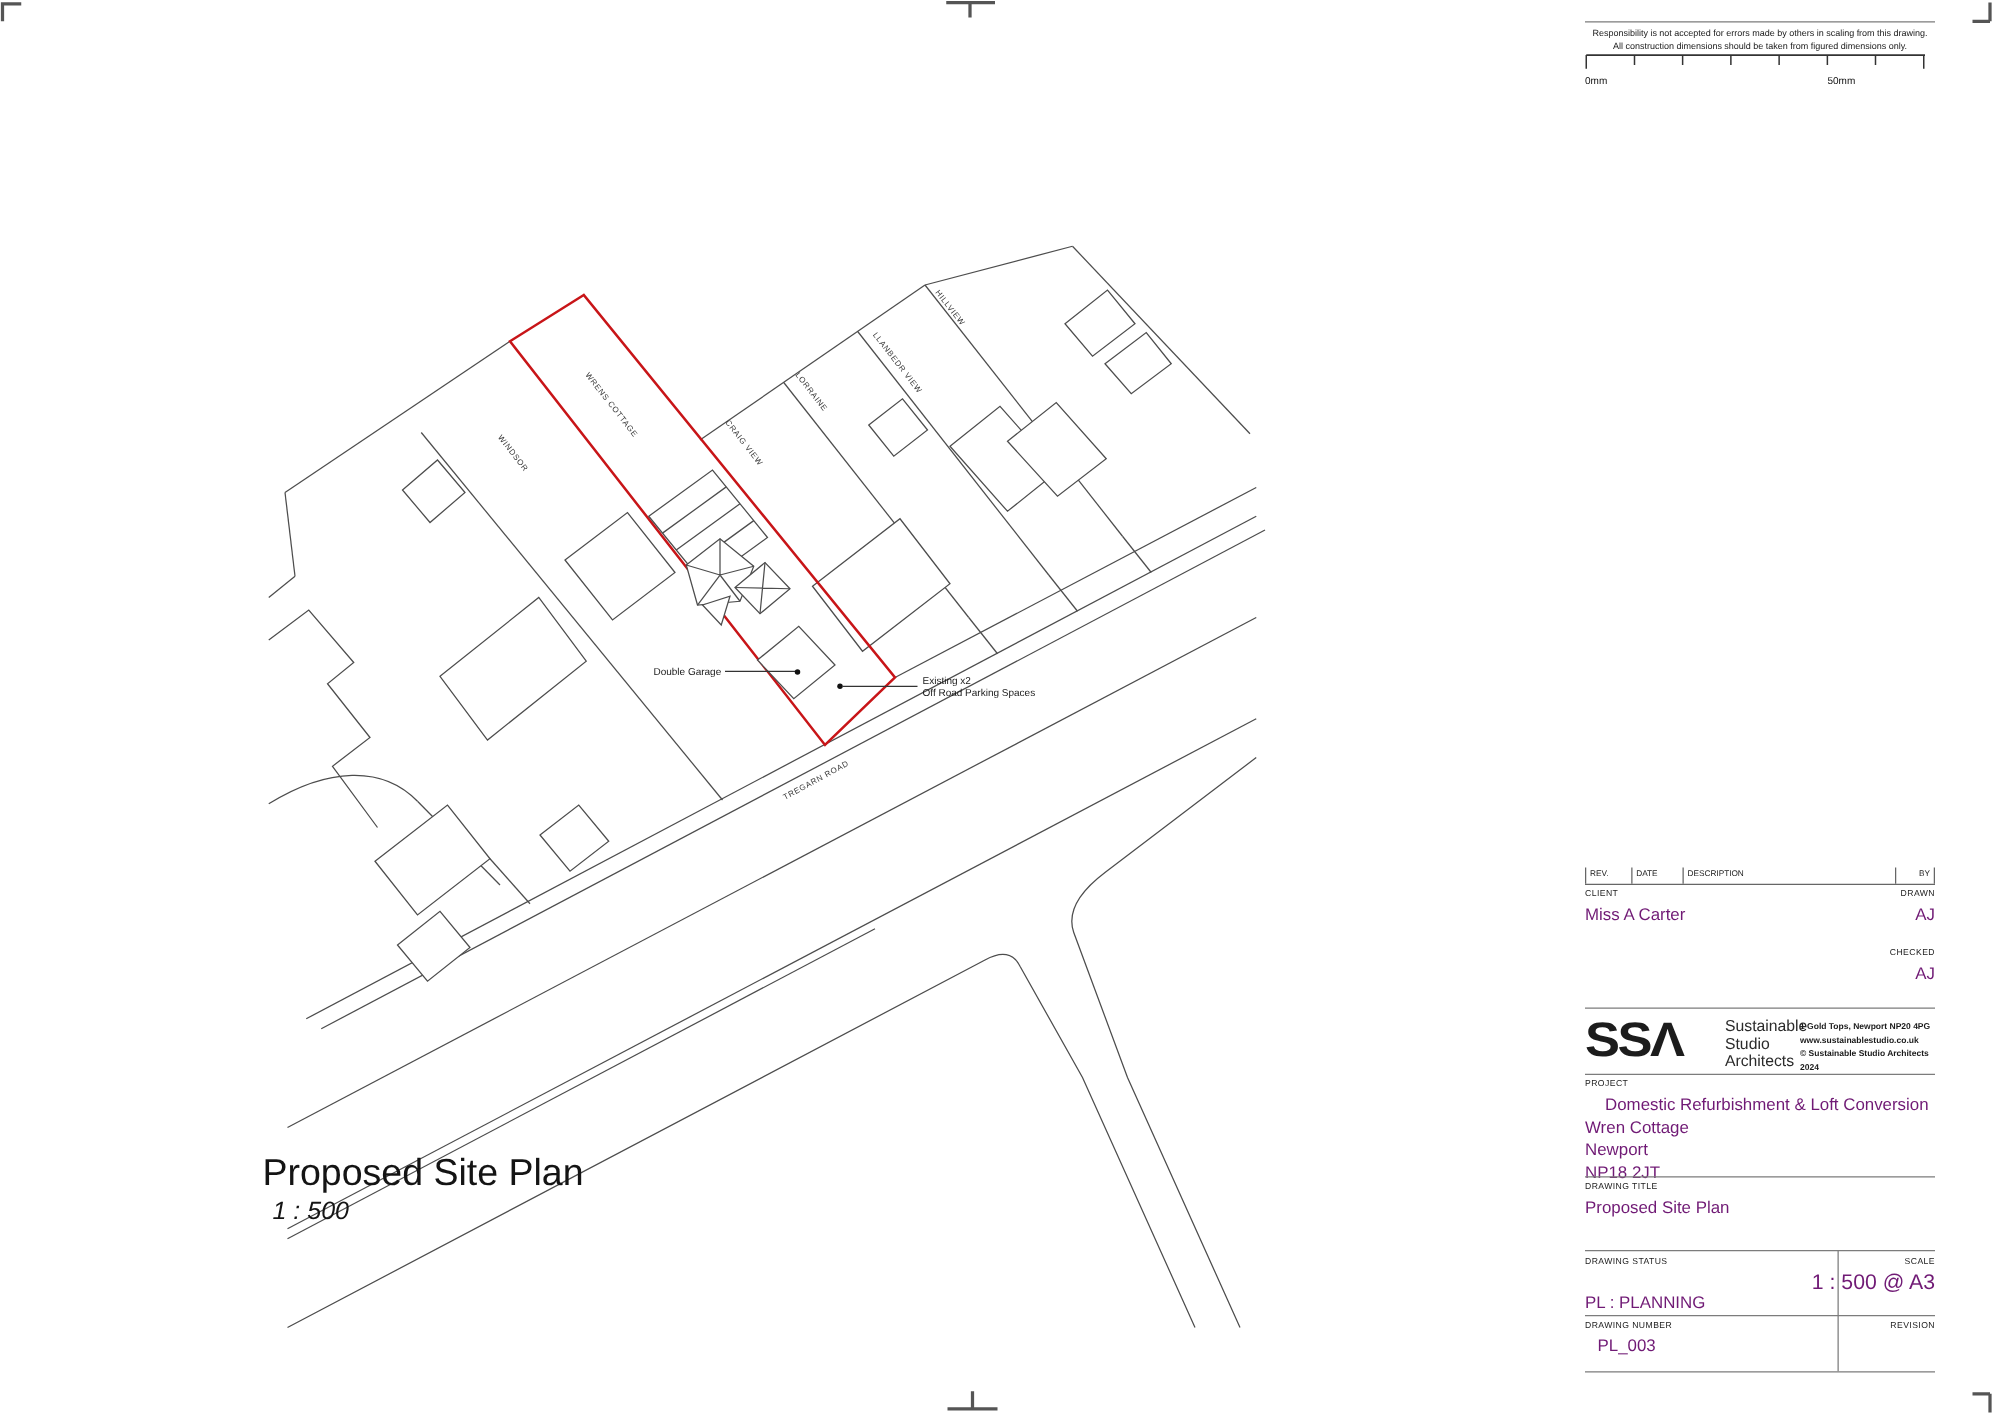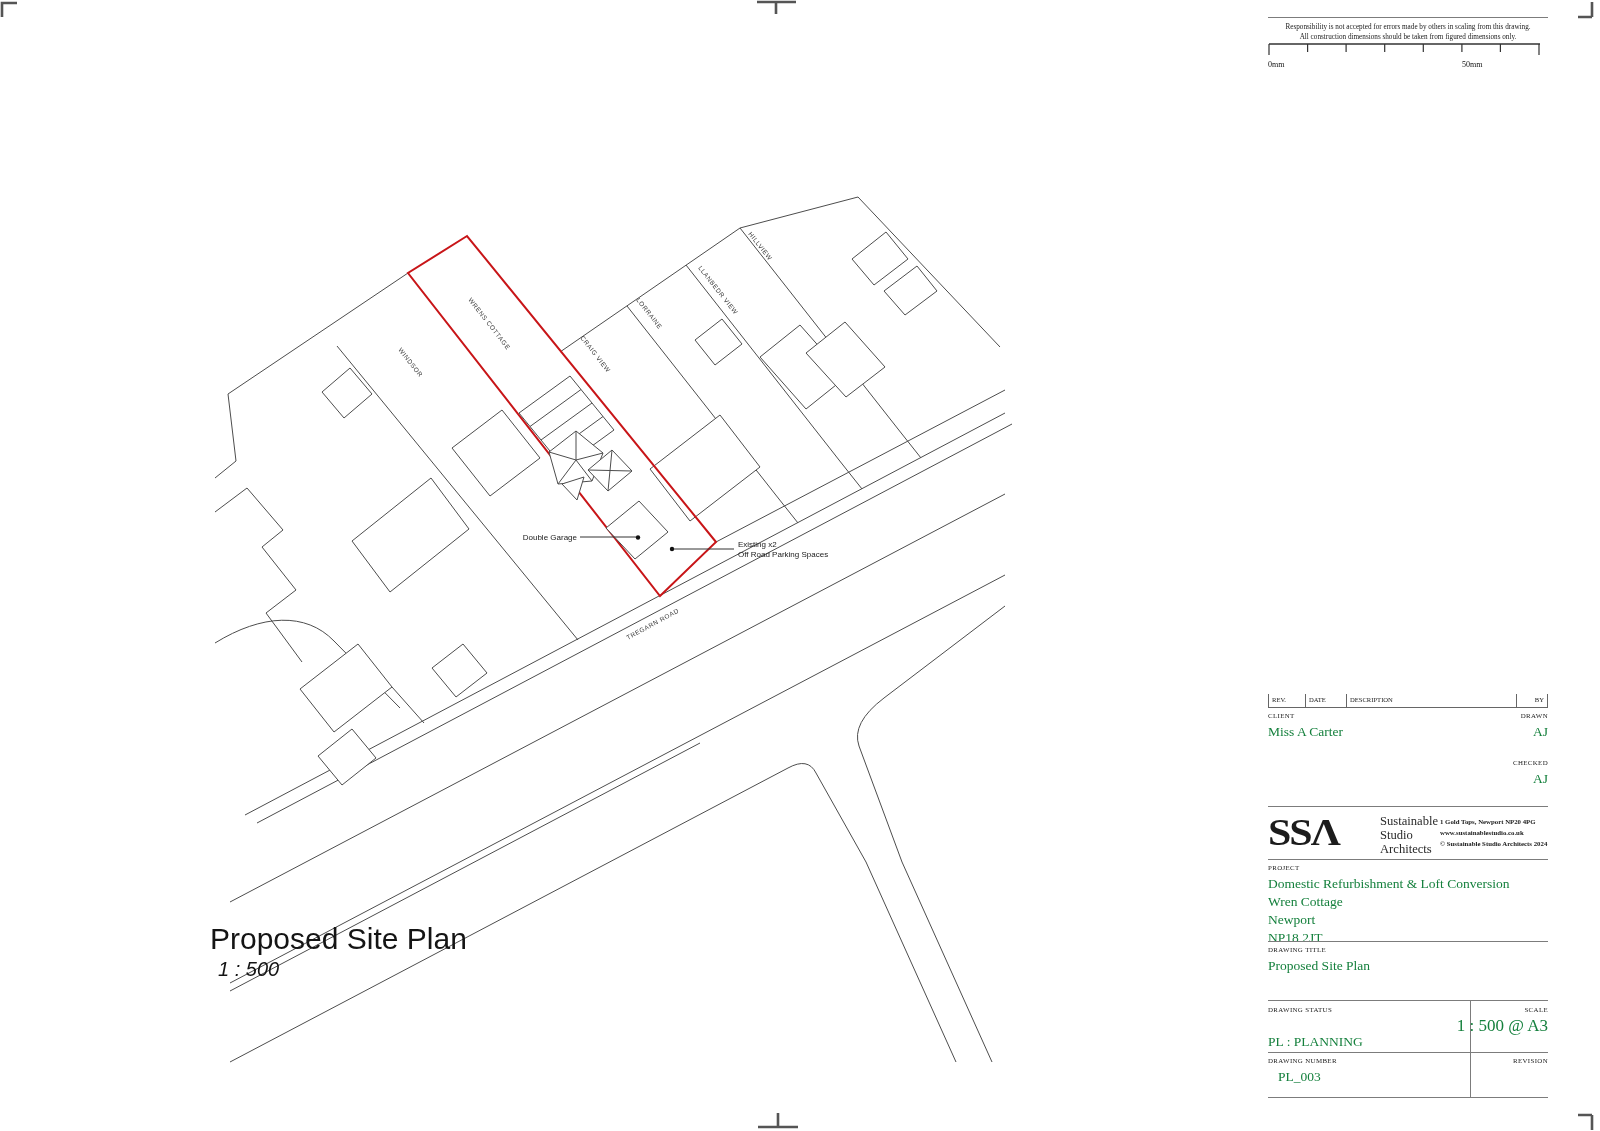--- a/index.html
+++ b/index.html
@@ -12,24 +12,24 @@
   .bldg{stroke:#4d4d4d;stroke-width:1;fill:#ffffff;}
   .plotlabel{font-family:"Liberation Sans",sans-serif;font-size:6.4px;letter-spacing:.6px;fill:#3a3a3a;}
   .annot{font-family:"Liberation Sans",sans-serif;font-size:8px;fill:#1a1a1a;}
   .cropmark{stroke:#555;stroke-width:2.6;fill:none;}
 
   
   #plan-title{position:absolute;left:210px;top:922px;font-size:30px;color:#141414;}
   #plan-scale{position:absolute;left:218px;top:958px;font-size:20px;color:#141414;font-style:italic;}
 
   
-  #tb{position:absolute;left:1268px;top:0;width:280px;height:1131px;font-family:Liberation Serif, serif;}
+  #tb{position:absolute;left:1268px;top:0;width:280px;height:1131px;font-family:Liberation Sans, sans-serif;}
   .hr{position:absolute;left:0;right:0;border-top:1.8px solid #7c7c7c;height:0;}
   .lbl{position:absolute;font-size:6.9px;letter-spacing:.35px;color:#222;}
-  .val{position:absolute;font-size:13.5px;color:#15803d;}
+  .val{position:absolute;font-size:13.5px;color:#701a75;}
   .rt{right:0;text-align:left;}
   #disclaimer{position:absolute;top:22px;left:0;right:0;text-align:center;font-size:7.2px;line-height:10px;color:#1a1a1a;}
   #revrow{position:absolute;top:694px;left:0;right:0;height:13px;display:flex;border-bottom:1px solid #666;font-size:6.6px;color:#222;}
   #revrow .cell{padding:2px 3px 0 3px;border-right:1px solid #666;}
   #revrow .cell.first{border-left:1px solid #666;}
   #revrow .desc{flex:1;}
   #revrow .by{width:24px;text-align:right;}
   #logo-ssa{position:absolute;left:0;top:808px;font-size:42px;font-weight:700;letter-spacing:-2px;color:#1c1c1c;transform:scaleY(.92);}
   .logoname{position:absolute;left:112px;font-size:12.6px;color:#2a2a2a;line-height:14px;}
   .logoaddr{position:absolute;left:172px;font-size:6.8px;color:#1a1a1a;font-weight:bold;line-height:10.5px;}
@@ -168,21 +168,21 @@
   <div class="logoname" style="top:814px;">Sustainable</div>
   <div class="logoname" style="top:828px;">Studio</div>
   <div class="logoname" style="top:842px;">Architects</div>
   <div class="logoaddr" style="top:817px;">1 Gold Tops, Newport NP20 4PG</div>
   <div class="logoaddr" style="top:828px;">www.sustainablestudio.co.uk</div>
   <div class="logoaddr" style="top:839px;">© Sustainable Studio Architects 2024</div>
 
   <div class="hr" style="top:859px"></div>
 
   <div class="lbl" style="top:864px;left:0;">PROJECT</div>
-  <div class="val" style="top:876px;left:0;">Domestic Refurbishment &amp; Loft Conversion</div>
+  <div class="val" style="top:876px;left:16px;">Domestic Refurbishment &amp; Loft Conversion</div>
   <div class="val" style="top:894px;left:0;">Wren Cottage</div>
   <div class="val" style="top:912px;left:0;">Newport</div>
   <div class="val" style="top:930px;left:0;">NP18 2JT</div>
 
   <div class="hr" style="top:941px"></div>
 
   <div class="lbl" style="top:946px;left:0;">DRAWING TITLE</div>
   <div class="val" style="top:958px;left:0;">Proposed Site Plan</div>
 
   <div class="hr" style="top:1000px"></div>

